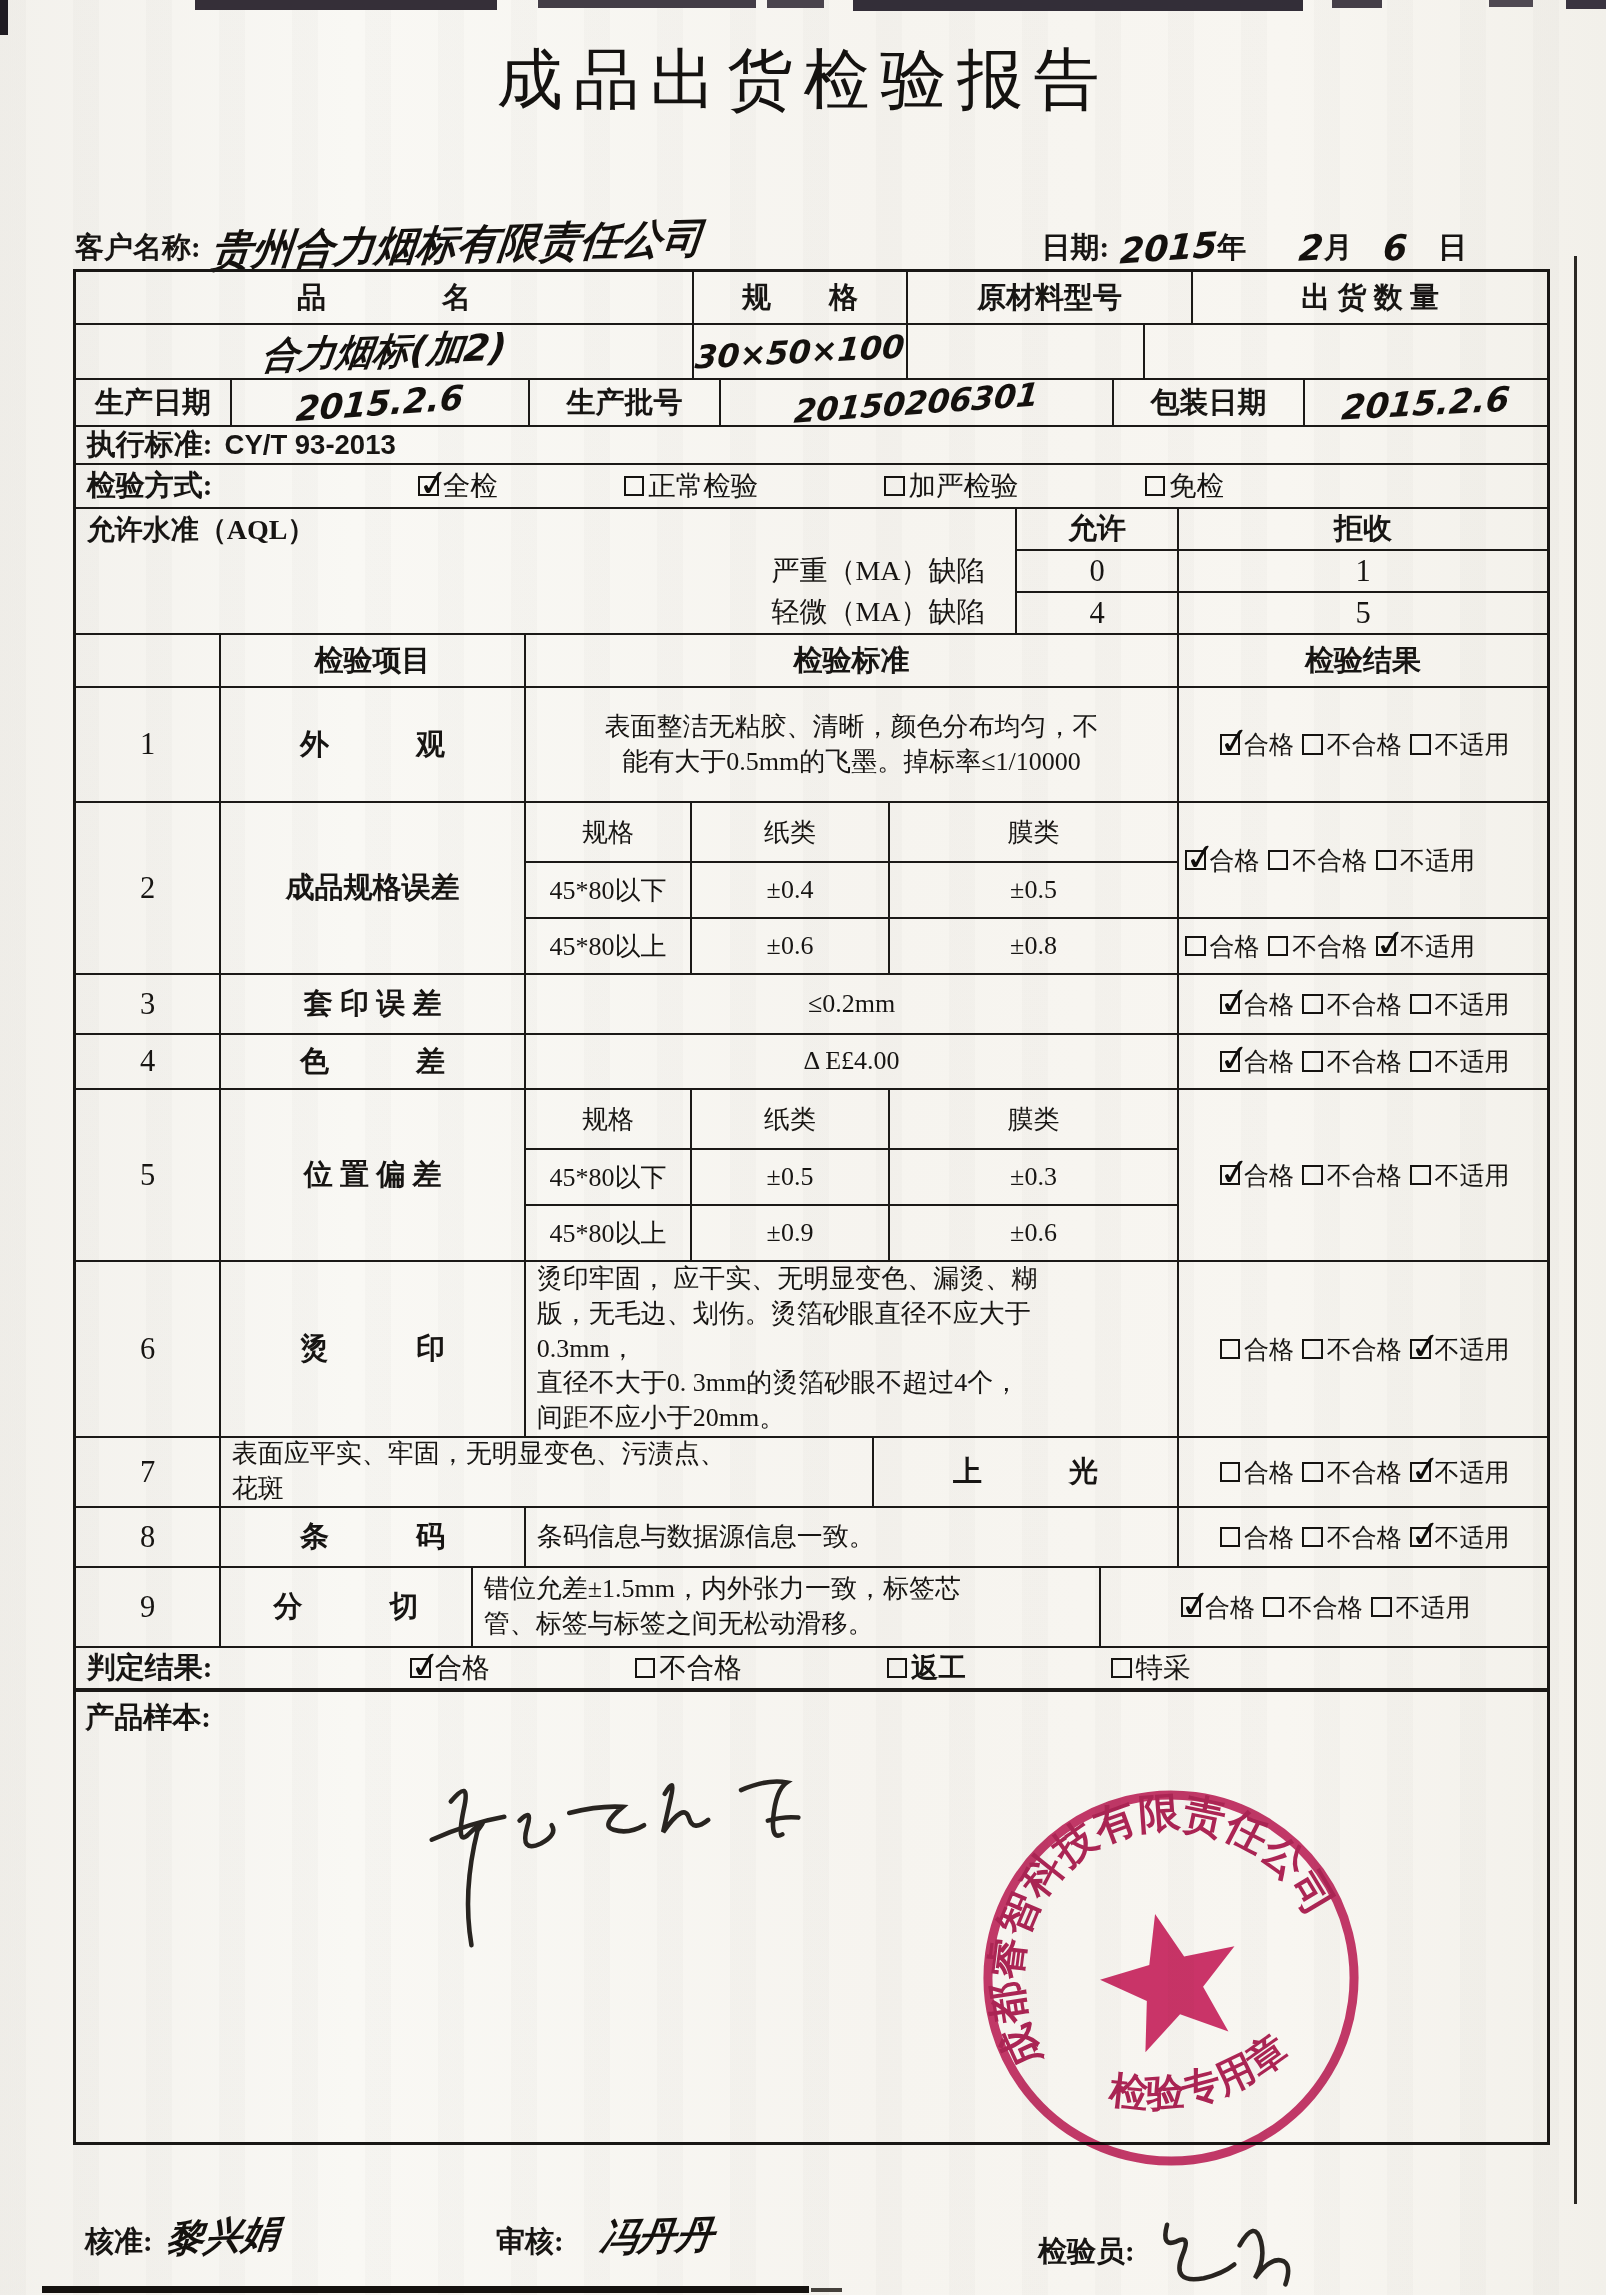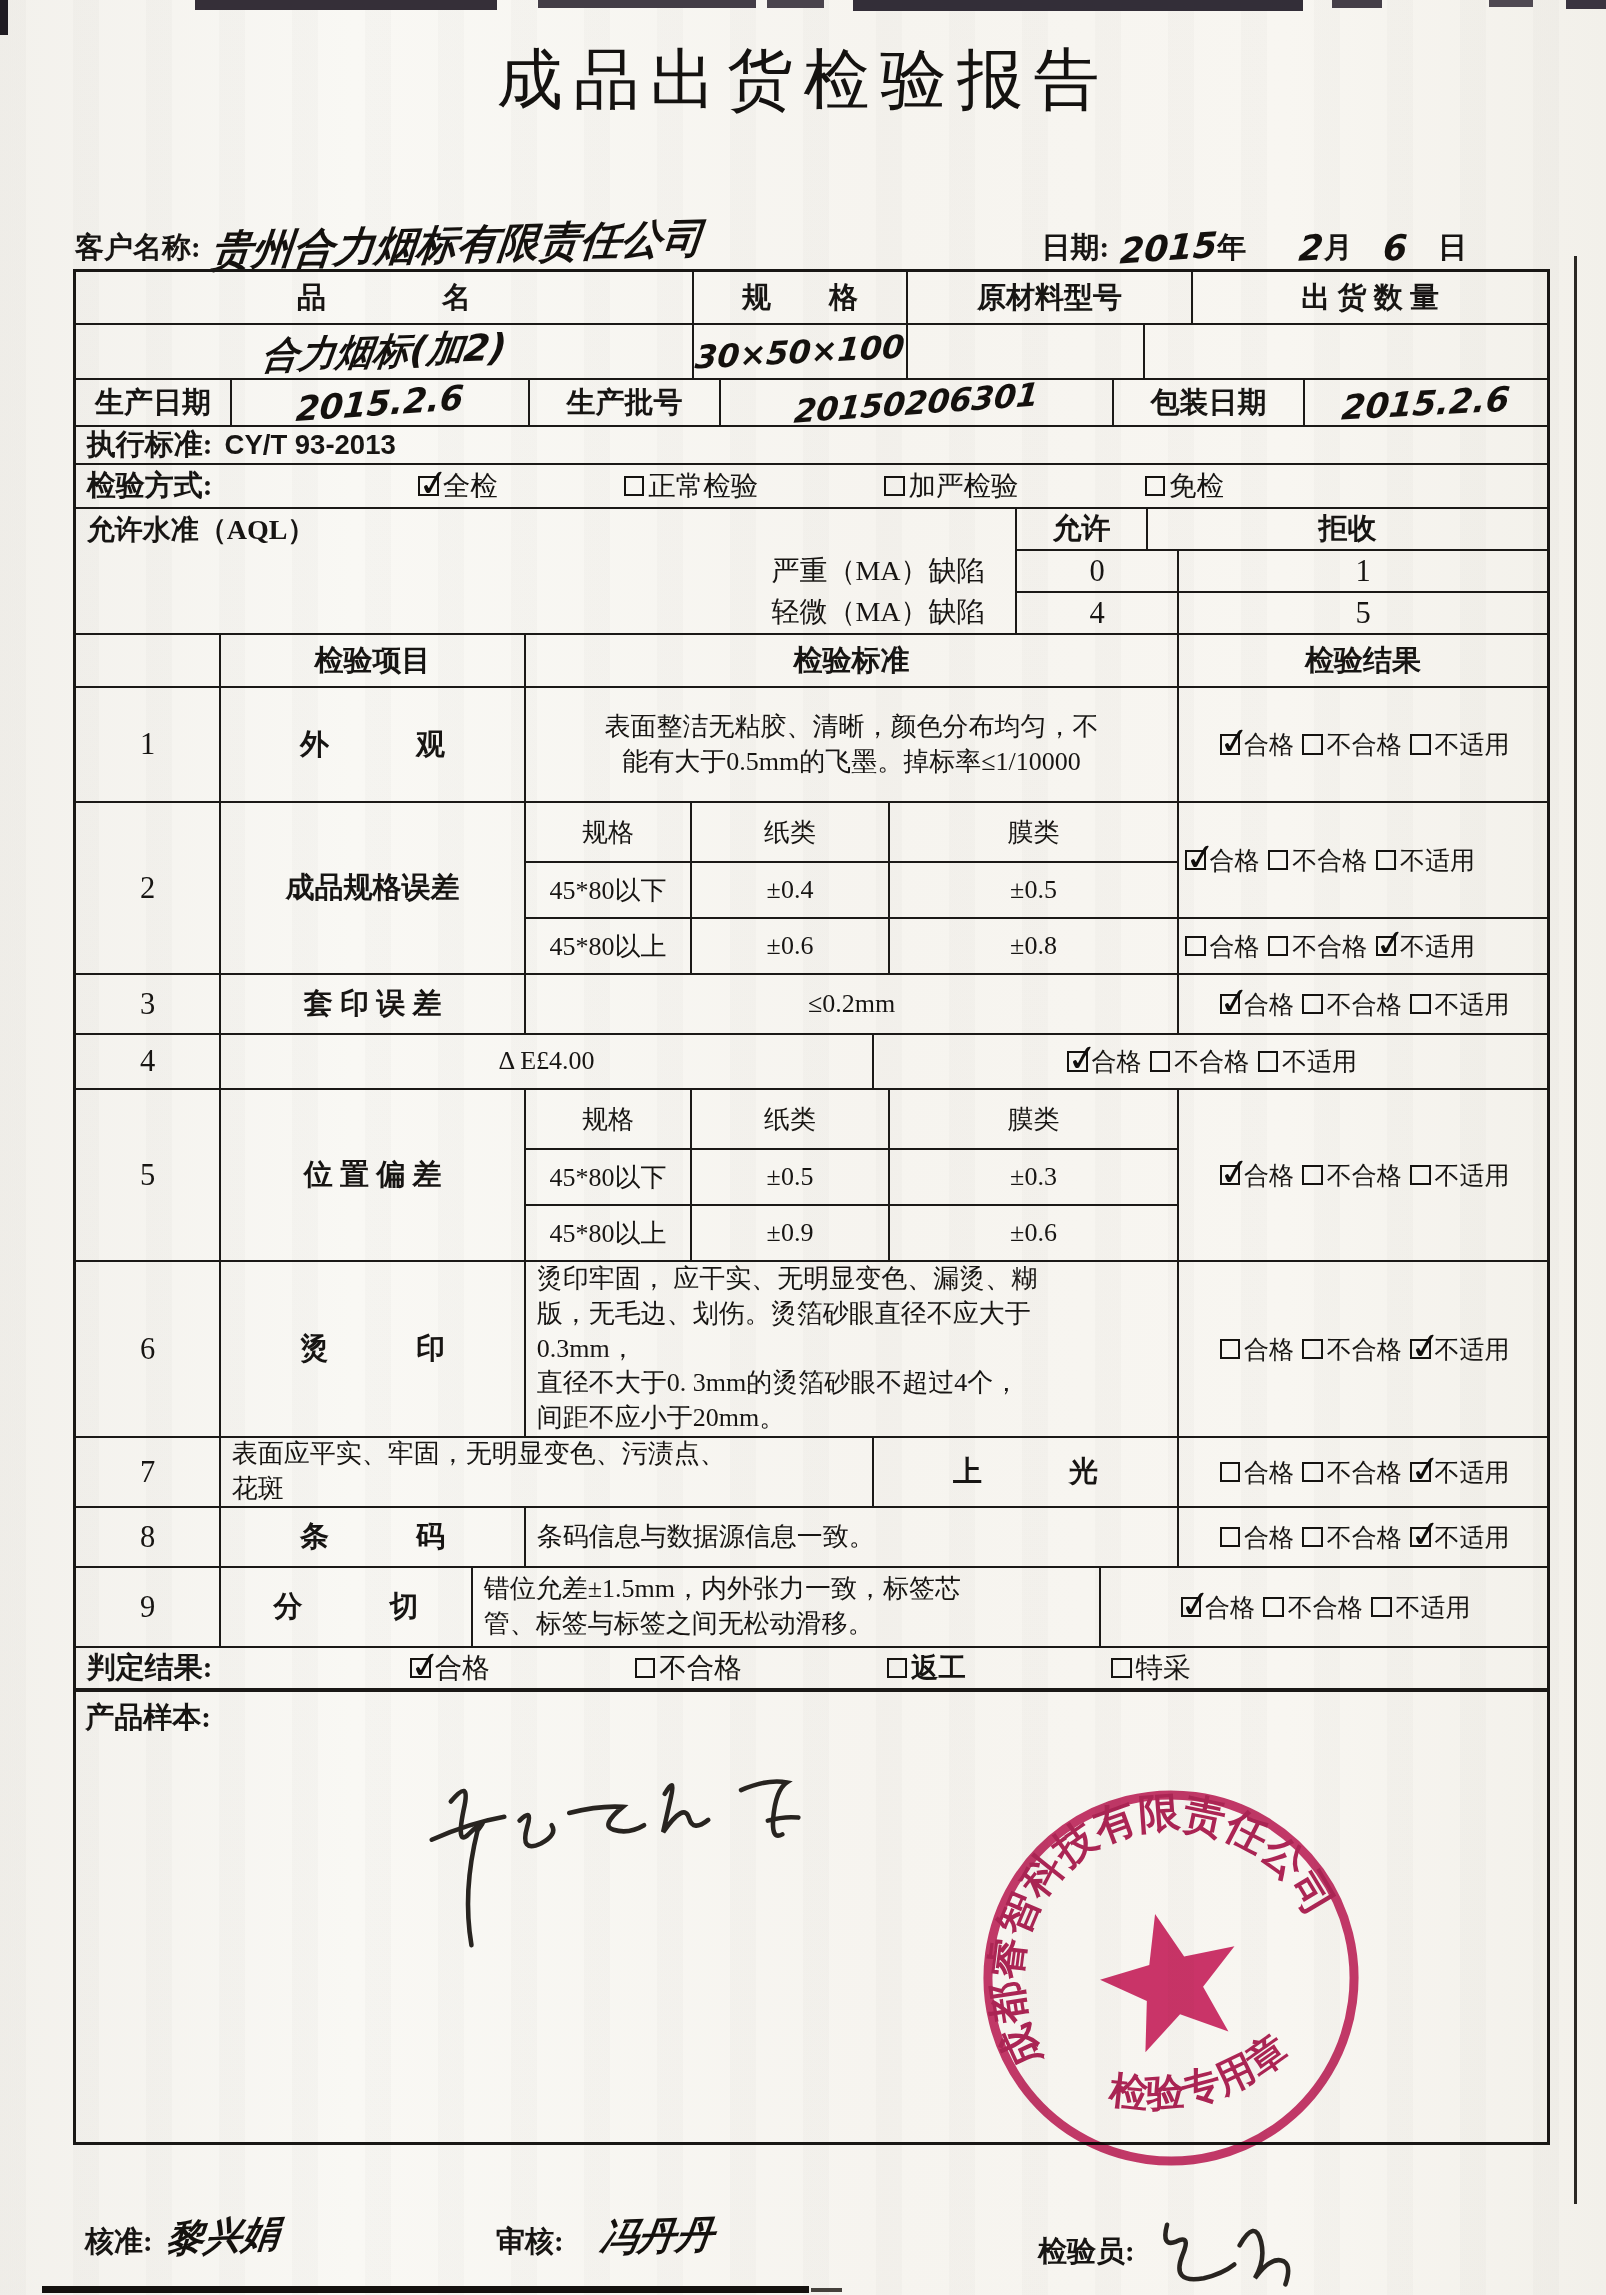--- a/index.html
+++ b/index.html
@@ -151,21 +151,21 @@
     </div>
 
     <div class="row" style="height:126px">
       <div class="aql-left" style="width:941px">
         <div class="aql-lrow" style="padding-left:10.7px;font-weight:bold;">允许水准（AQL）</div>
         <div class="aql-lrow" style="justify-content:flex-end;padding-right:30.5px;">严重（MA）缺陷</div>
         <div class="aql-lrow" style="justify-content:flex-end;padding-right:30.5px;">轻微（MA）缺陷</div>
       </div>
       <div class="aql-right">
         <div class="aql-rrow">
-          <div class="c hdr" style="width:131px">允许</div>
+          <div class="c hdr" style="width:162px">允许</div>
           <div class="c hdr" style="flex:1">拒收</div>
         </div>
         <div class="aql-rrow">
           <div class="c" style="width:162px;font-size:30.5px">0</div>
           <div class="c" style="flex:1;font-size:30.5px">1</div>
         </div>
         <div class="aql-rrow">
           <div class="c" style="width:162px;font-size:30.5px">4</div>
           <div class="c" style="flex:1;font-size:30.5px">5</div>
         </div>
@@ -277,20 +277,21 @@
             <span class="opt">
               <i class="cb"></i>
               <b style="font-weight: normal;">不适用</b>
             </span>
           </div>
       </div>
     </div>
 
     <div class="row" style="height:55px">
       <div class="c" style="width:145px;font-size:30.5px">4</div>
+      <div class="c hdr" style="width:305px">色　　　差</div>
       <div class="c std" style="width:653px">Δ E£4.00</div>
       <div class="c res" style="flex:1">
         <div class="opts">
             <span class="opt">
               <i class="cb checked"></i>
               <b style="font-weight: normal;">合格</b>
             </span>
             <span class="opt">
               <i class="cb"></i>
               <b style="font-weight: normal;">不合格</b>

